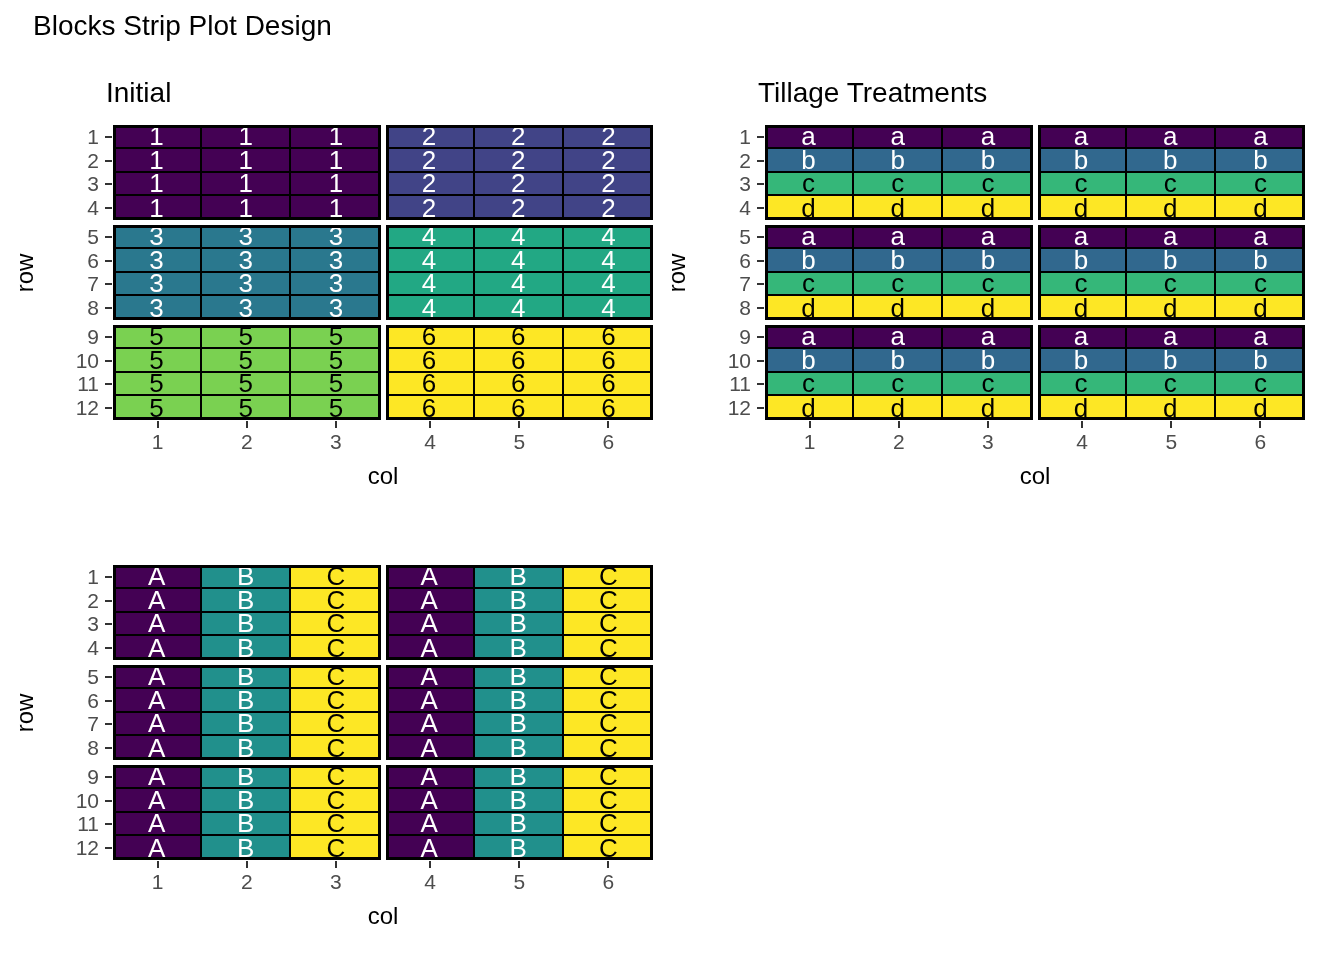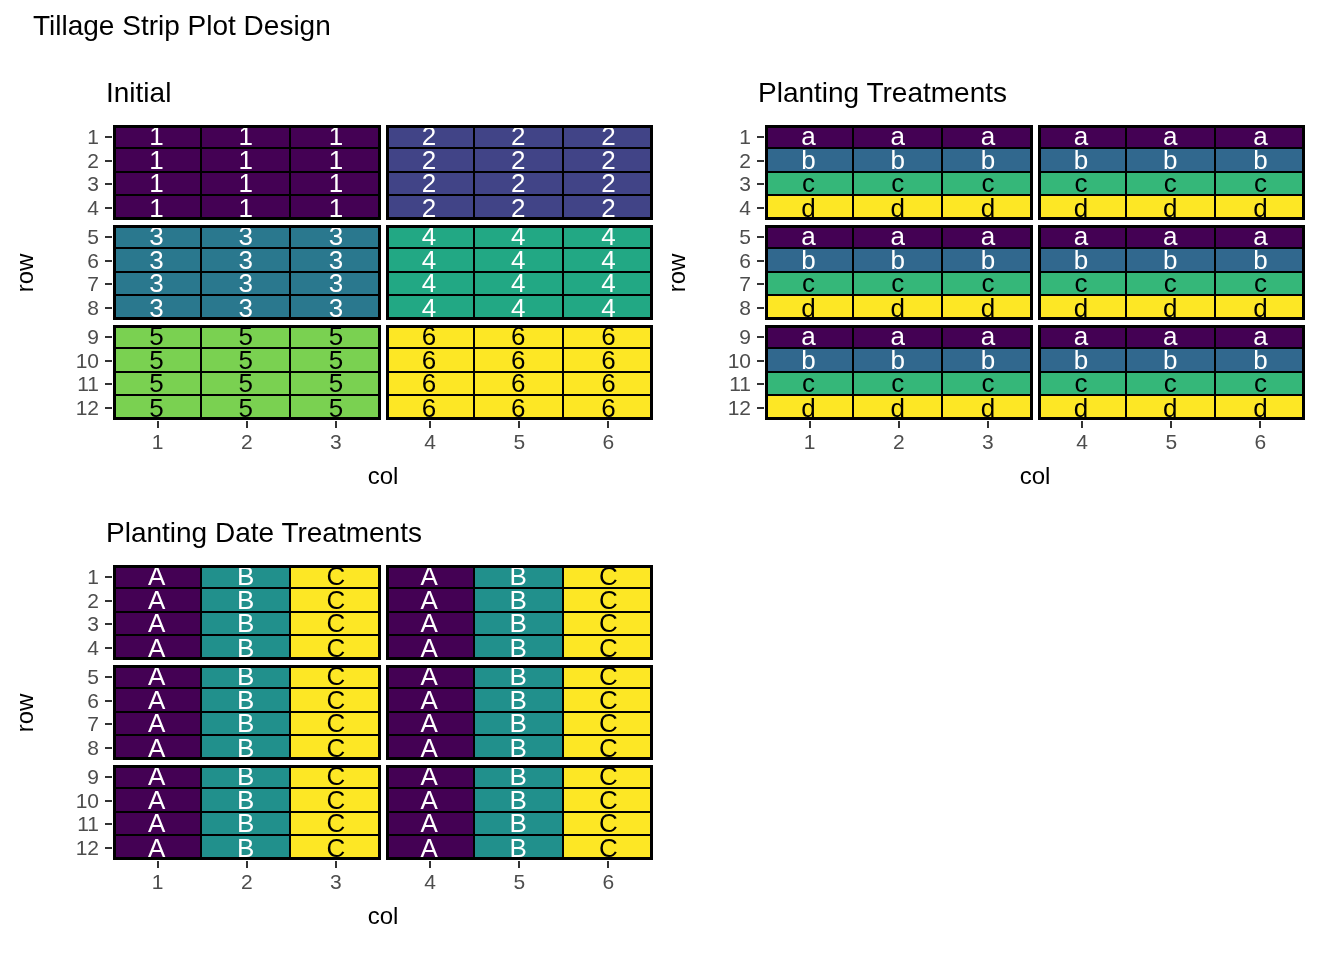--- a/index.html
+++ b/index.html
@@ -29,21 +29,21 @@
   .frame { position: absolute; inset: 0; border: 3px solid #000; z-index: 3; pointer-events: none; }
 
   .x-tick-mark, .y-tick-mark { position: absolute; background: #333333; }
   .x-tick-label { position: absolute; text-align: center; font-size: 21px; color: #4d4d4d; line-height: 22px; }
   .y-tick-label { position: absolute; text-align: right;  font-size: 21px; color: #4d4d4d; line-height: 22px; }
 </style>
 </head>
 <body>
 
 <div id="stage">
-  <div id="main-title">Tillage Strip Plot Design</div>
+  <div id="main-title">Blocks Strip Plot Design</div>
 
   <section class="panel">
     <div class="panel-title" style="left: 106px; top: 77px;">Initial</div>
     <div class="y-axis-title" style="left: -7px; top: 257.5px;">row</div>
     <div class="plot-area" style="left: 113px; top: 125px; width: 540px; height: 295px;">
         <div class="block">
           <div class="cell" style="background: rgb(68, 1, 84);">
             <span style="color: rgb(255, 255, 255);">1</span>
           </div>
           <div class="cell" style="background: rgb(68, 1, 84);">
@@ -310,21 +310,21 @@
       <div class="y-tick-label" style="left: 55px; top: 325.875px; width: 44px;">9</div>
       <div class="y-tick-mark" style="left: 105px; top: 359.625px; width: 7px; height: 2px;"></div>
       <div class="y-tick-label" style="left: 55px; top: 349.625px; width: 44px;">10</div>
       <div class="y-tick-mark" style="left: 105px; top: 383.375px; width: 7px; height: 2px;"></div>
       <div class="y-tick-label" style="left: 55px; top: 373.375px; width: 44px;">11</div>
       <div class="y-tick-mark" style="left: 105px; top: 407.125px; width: 7px; height: 2px;"></div>
       <div class="y-tick-label" style="left: 55px; top: 397.125px; width: 44px;">12</div>
     </section>
 
   <section class="panel">
-    <div class="panel-title" style="left: 758px; top: 77px;">Planting Treatments</div>
+    <div class="panel-title" style="left: 758px; top: 77px;">Tillage Treatments</div>
     <div class="y-axis-title" style="left: 645px; top: 257.5px;">row</div>
     <div class="plot-area" style="left: 765px; top: 125px; width: 540px; height: 295px;">
         <div class="block">
           <div class="cell" style="background: rgb(68, 1, 84);">
             <span style="color: rgb(255, 255, 255);">a</span>
           </div>
           <div class="cell" style="background: rgb(68, 1, 84);">
             <span style="color: rgb(255, 255, 255);">a</span>
           </div>
           <div class="cell lc" style="background: rgb(68, 1, 84);">
@@ -588,21 +588,20 @@
       <div class="y-tick-label" style="left: 707px; top: 325.875px; width: 44px;">9</div>
       <div class="y-tick-mark" style="left: 757px; top: 359.625px; width: 7px; height: 2px;"></div>
       <div class="y-tick-label" style="left: 707px; top: 349.625px; width: 44px;">10</div>
       <div class="y-tick-mark" style="left: 757px; top: 383.375px; width: 7px; height: 2px;"></div>
       <div class="y-tick-label" style="left: 707px; top: 373.375px; width: 44px;">11</div>
       <div class="y-tick-mark" style="left: 757px; top: 407.125px; width: 7px; height: 2px;"></div>
       <div class="y-tick-label" style="left: 707px; top: 397.125px; width: 44px;">12</div>
     </section>
 
   <section class="panel">
-    <div class="panel-title" style="left: 106px; top: 517px;">Planting Date Treatments</div>
     <div class="y-axis-title" style="left: -7px; top: 697.5px;">row</div>
     <div class="plot-area" style="left: 113px; top: 565px; width: 540px; height: 295px;">
         <div class="block">
           <div class="cell" style="background: rgb(68, 1, 84);">
             <span style="color: rgb(255, 255, 255);">A</span>
           </div>
           <div class="cell" style="background: rgb(33, 144, 140);">
             <span style="color: rgb(255, 255, 255);">B</span>
           </div>
           <div class="cell lc" style="background: rgb(253, 231, 37);">

